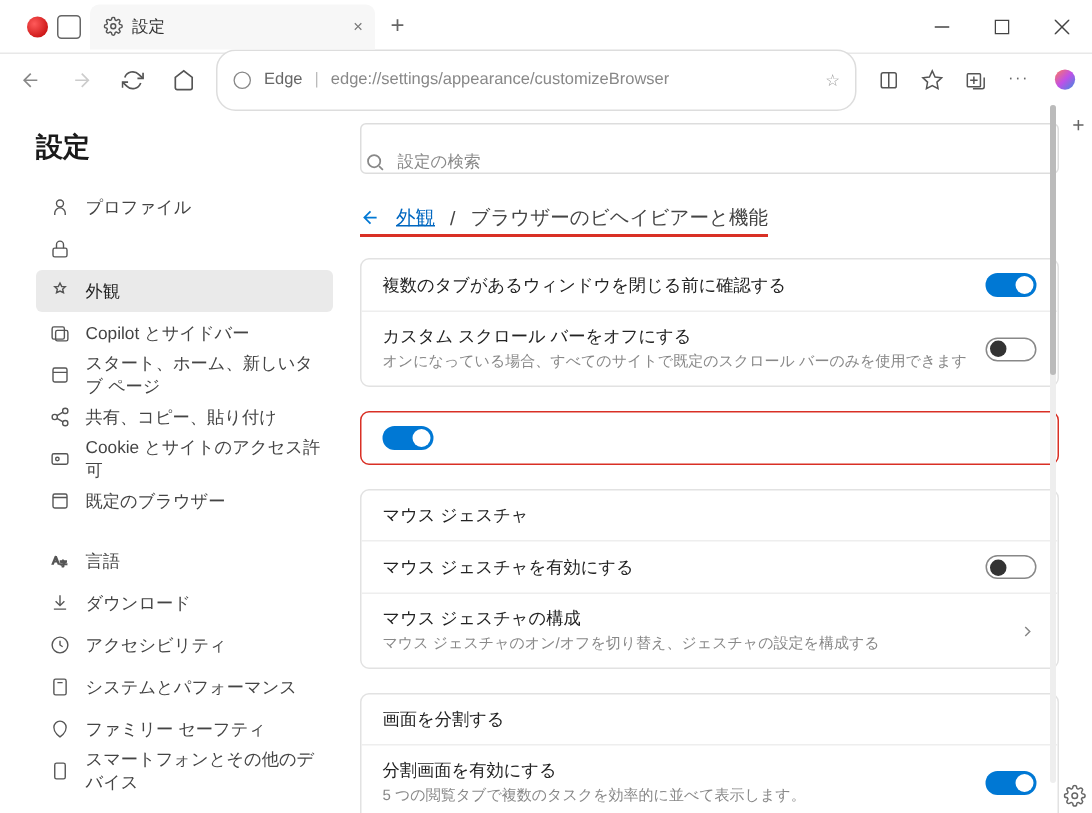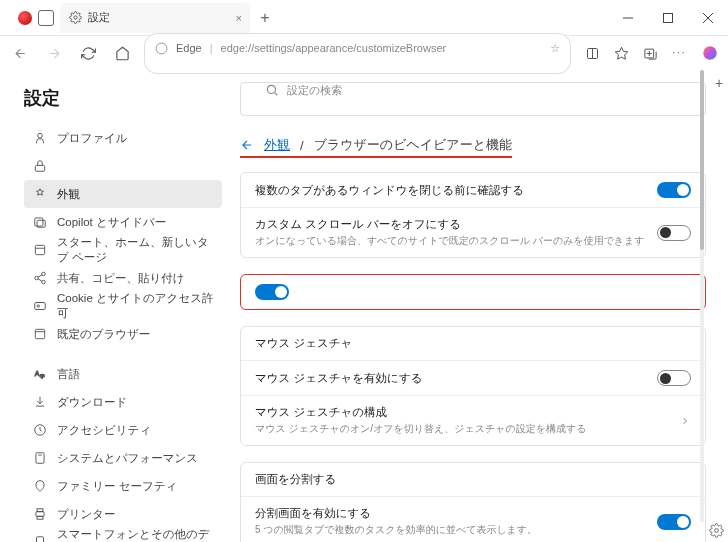--- a/index.html
+++ b/index.html
@@ -8,36 +8,36 @@
 .tab{display:flex;align-items:center;margin-left:6px;height:30px;background:#fff;border-radius:6px 6px 0 0;padding:0 8px;gap:6px;width:190px;position:relative}
 .tab.active{background:#f7f7f7}
 .tab-icon{width:14px;height:14px;display:flex;align-items:center;justify-content:center}
 .tab-close{margin-left:auto;color:#777;cursor:pointer}
 .new-tab{width:30px;height:30px;display:flex;align-items:center;justify-content:center;color:#666;font-size:16px}
 .wincontrols{margin-left:auto;display:flex}
 .wincontrols div{width:40px;height:36px;display:flex;align-items:center;justify-content:center;color:#555}
 .addressbar{height:34px;display:flex;align-items:center;padding:0 8px;gap:10px}
 .navbtn{width:24px;height:24px;display:flex;align-items:center;justify-content:center;color:#888}
 .navbtn.enabled{color:#444}
-.urlbox{flex:1;display:flex;height:41px;background:#fff;border:1px solid #ddd;border-radius:13px;padding:8px 10px;gap:8px;color:#666}
+.urlbox{flex:1;display:flex;align-items:center;height:41px;background:#fff;border:1px solid #ddd;border-radius:13px;padding:8px 10px;gap:8px;color:#666}
 .urlbox .brand{color:#666;font-size:11px}
 .urlbox .sep{color:#bbb}
 .urlbox .url{flex:1;color:#888}
 .urlbox .star{color:#999}
 .addricons{display:flex;gap:14px;padding:0 4px;color:#666}
 .copilot{width:20px;height:20px;display:flex;align-items:center;justify-content:center}
 .main{display:flex;height:472px}
 .sidebar{width:230px;padding:16px 8px 8px 24px;overflow:hidden}
 .sidebar h1{font-size:18px;font-weight:600;margin-bottom:14px;color:#1a1a1a}
 .navitem{display:flex;align-items:center;gap:10px;height:28px;padding:0 8px;border-radius:4px;color:#444;cursor:pointer;font-size:11.5px}
 .navitem.active{background:#eaeaea;color:#222}
 .navitem .ic{width:15px;height:15px;display:flex;align-items:center;justify-content:center;color:#555;flex-shrink:0}
 .navgap{height:12px}
 .content{flex:1;padding:12px 22px 0 10px;overflow-y:auto}
-.searchrow{height:34px;border:1px solid #ddd;border-radius:4px;display:flex;align-items:flex-start;padding:0 24px;gap:8px;margin-bottom:20px;color:#888}
+.searchrow{height:34px;border:1px solid #ddd;border-radius:4px;display:flex;align-items:flex-end;padding:0 2px;gap:8px;margin-bottom:20px;color:#888}
 .breadcrumb{display:flex;align-items:center;gap:10px;margin-bottom:14px;border-bottom:2px solid #d93025;padding-bottom:2px;width:fit-content}
 .breadcrumb .back{color:#0078d4}
 .breadcrumb a{color:#0067c0;text-decoration:underline;font-size:13px}
 .breadcrumb .cur{color:#444;font-size:13px}
 .card{border:1px solid #e2e2e2;border-radius:6px;margin-bottom:16px;overflow:hidden}
 .card.hl{border:1.5px solid #d93025}
 .row{padding:9px 14px;display:flex;align-items:center;gap:10px;border-bottom:1px solid #eee}
 .row:last-child{border-bottom:none}
 .row .rtexts{flex:1;min-width:0}
 .row .title{font-size:11.5px;color:#222}
@@ -282,30 +282,20 @@
           <span class="ic">
             <svg width="14" height="14" viewBox="0 0 24 24" fill="none" stroke="#555" stroke-width="1.6">
               <path d="M12 21s-7-4.5-7-11a7 7 0 0 1 14 0c0 6.5-7 11-7 11z"></path>
             </svg>
           </span>
           <span>ファミリー セーフティ</span>
         </div>
         <div class="navitem">
           <span class="ic">
             <svg width="14" height="14" viewBox="0 0 24 24" fill="none" stroke="#555" stroke-width="1.6">
-              <rect x="5" y="8" width="14" height="8" rx="1"></rect>
-              <rect x="7" y="3" width="10" height="5"></rect>
-              <rect x="7" y="16" width="10" height="5"></rect>
-            </svg>
-          </span>
-          <span>プリンター</span>
-        </div>
-        <div class="navitem">
-          <span class="ic">
-            <svg width="14" height="14" viewBox="0 0 24 24" fill="none" stroke="#555" stroke-width="1.6">
               <rect x="6" y="3" width="12" height="18" rx="2"></rect>
               <line x1="12" y1="18" x2="12" y2="18"></line>
             </svg>
           </span>
           <span>スマートフォンとその他のデバイス</span>
         </div>
       </div>
 
   </div>
 

